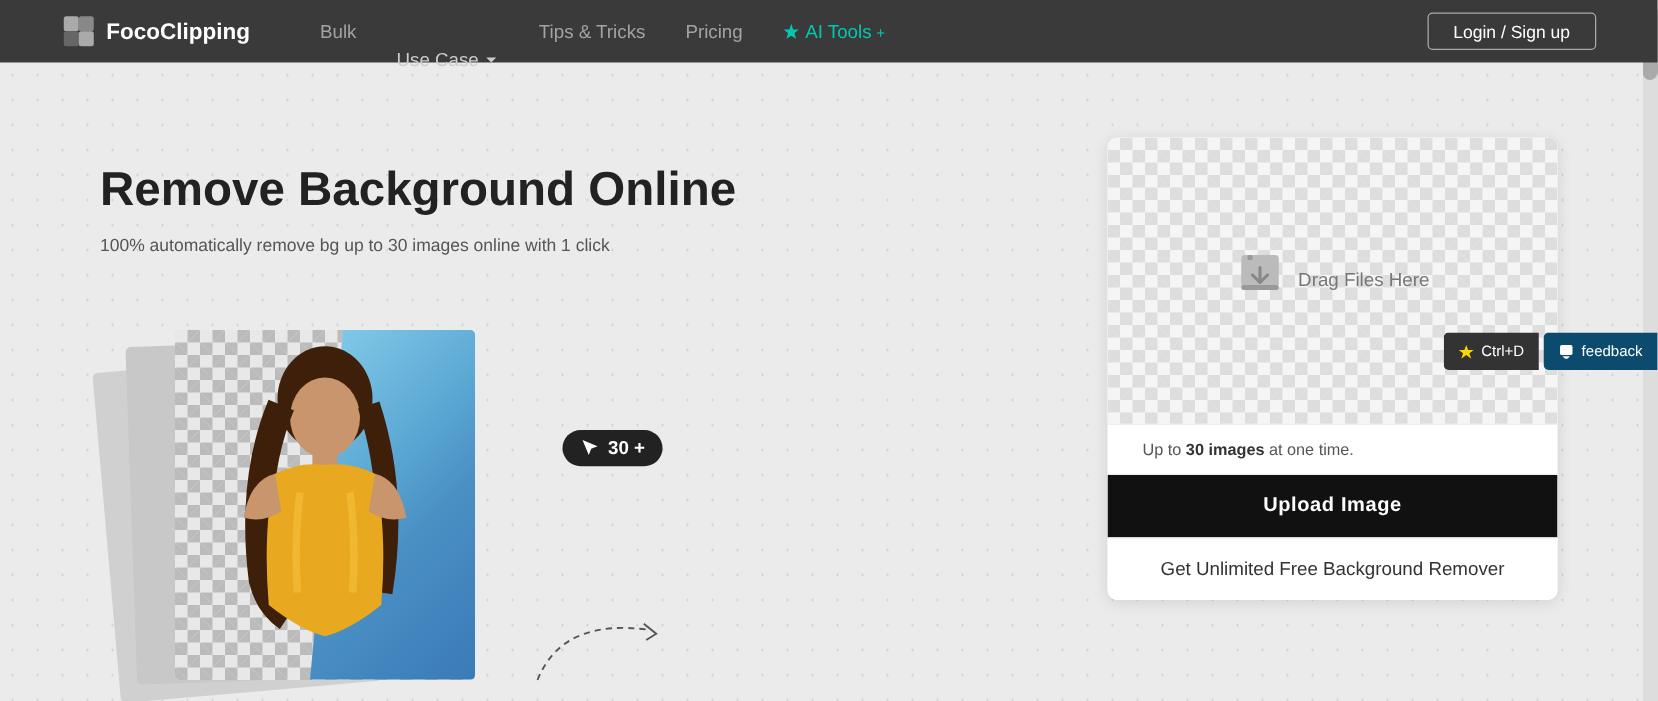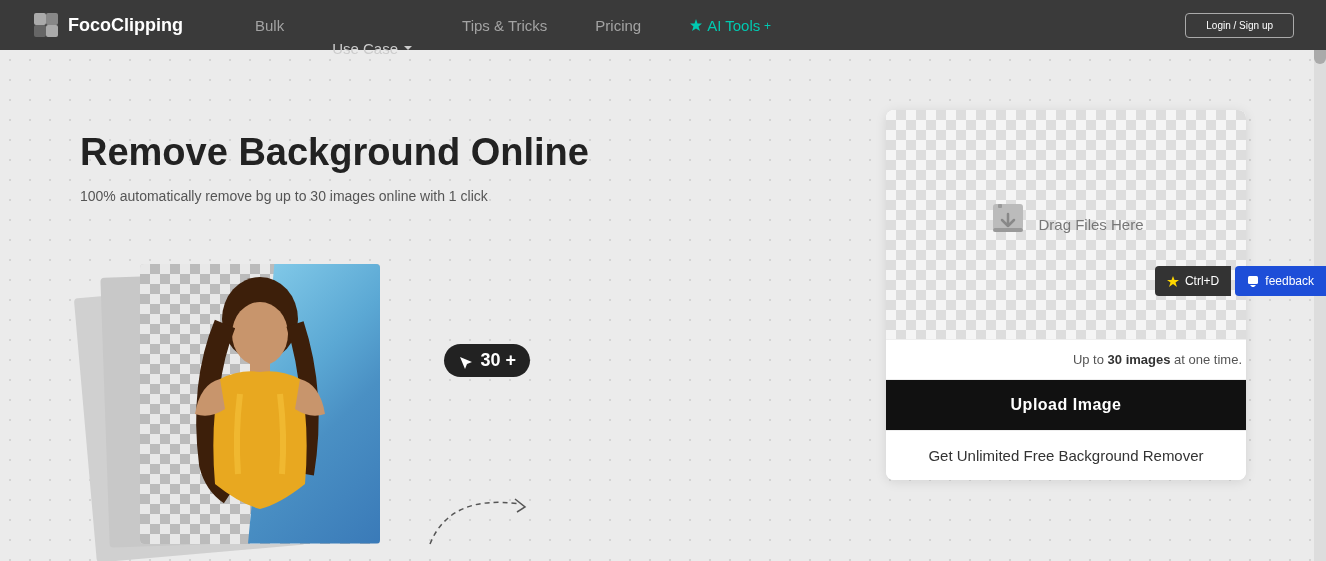--- a/index.html
+++ b/index.html
@@ -4,22 +4,22 @@
   <style>
     * { margin: 0; padding: 0; box-sizing: border-box; }
     body { font-family: -apple-system, BlinkMacSystemFont, 'Segoe UI', sans-serif; background: #f0f0f0; overflow-x: hidden; }
 
     
     nav {
       background: #3a3a3a;
       height: 50px;
       display: flex;
       align-items: center;
-      padding: 0 32px;
-      gap: 48px;
+      padding: 0 49px;
+      gap: 32px;
       position: relative;
       z-index: 10;
     }
     .nav-logo {
       display: flex;
       align-items: center;
       gap: 8px;
       color: #fff;
       font-size: 18px;
       font-weight: 600;
@@ -52,21 +52,21 @@
       align-items: center;
       gap: 2px;
     }
     .nav-spacer { flex: 1; }
     .btn-login {
       background: transparent;
       border: 1.5px solid #aaa;
       color: #fff;
       padding: 6px 20px;
       border-radius: 4px;
-      font-size: 10px;
+      font-size: 14px;
       cursor: pointer;
       margin-left: 16px;
     }
 
     
     .main {
       background: #ebebeb;
       min-height: 511px;
       display: flex;
       align-items: flex-start;
@@ -135,24 +135,24 @@
     }
     
     .badge-30 {
       position: absolute;
       top: 80px;
       right: 30px;
       background: #222;
       color: #fff;
       border-radius: 20px;
       padding: 6px 14px;
-      font-size: 18px;
+      font-size: 15px;
       font-weight: 600;
       display: flex;
-      align-items: flex-end;
+      align-items: flex-start;
       gap: 6px;
     }
     .cursor-icon {
       width: 16px;
       height: 16px;
     }
 
     
     .right-side {
       width: 360px;
@@ -186,24 +186,24 @@
     }
     .download-icon-wrap {
       font-size: 36px;
       color: #888;
     }
     .drag-text {
       font-size: 15px;
       color: #777;
     }
     .upload-info {
-      padding: 12px 4px;
+      padding: 12px 28px;
       font-size: 13px;
       color: #555;
-      text-align: right;
+      text-align: left;
       border-bottom: 1px solid #eee;
     }
     .upload-info strong {
       color: #333;
     }
     .btn-upload {
       display: block;
       width: 100%;
       background: #111;
       color: #fff;
@@ -246,21 +246,21 @@
       font-size: 12px;
       padding: 8px 12px;
       cursor: pointer;
       display: flex;
       align-items: center;
       gap: 6px;
       white-space: nowrap;
       border-radius: 4px 0 0 4px;
     }
     .float-btn-feedback {
-      background: #1d4ed8;
+      background: #0c4a6e;
     }
 
     
     .scrollbar {
       position: fixed;
       right: 0;
       top: 0;
       width: 12px;
       height: 100%;
       background: #ddd;

